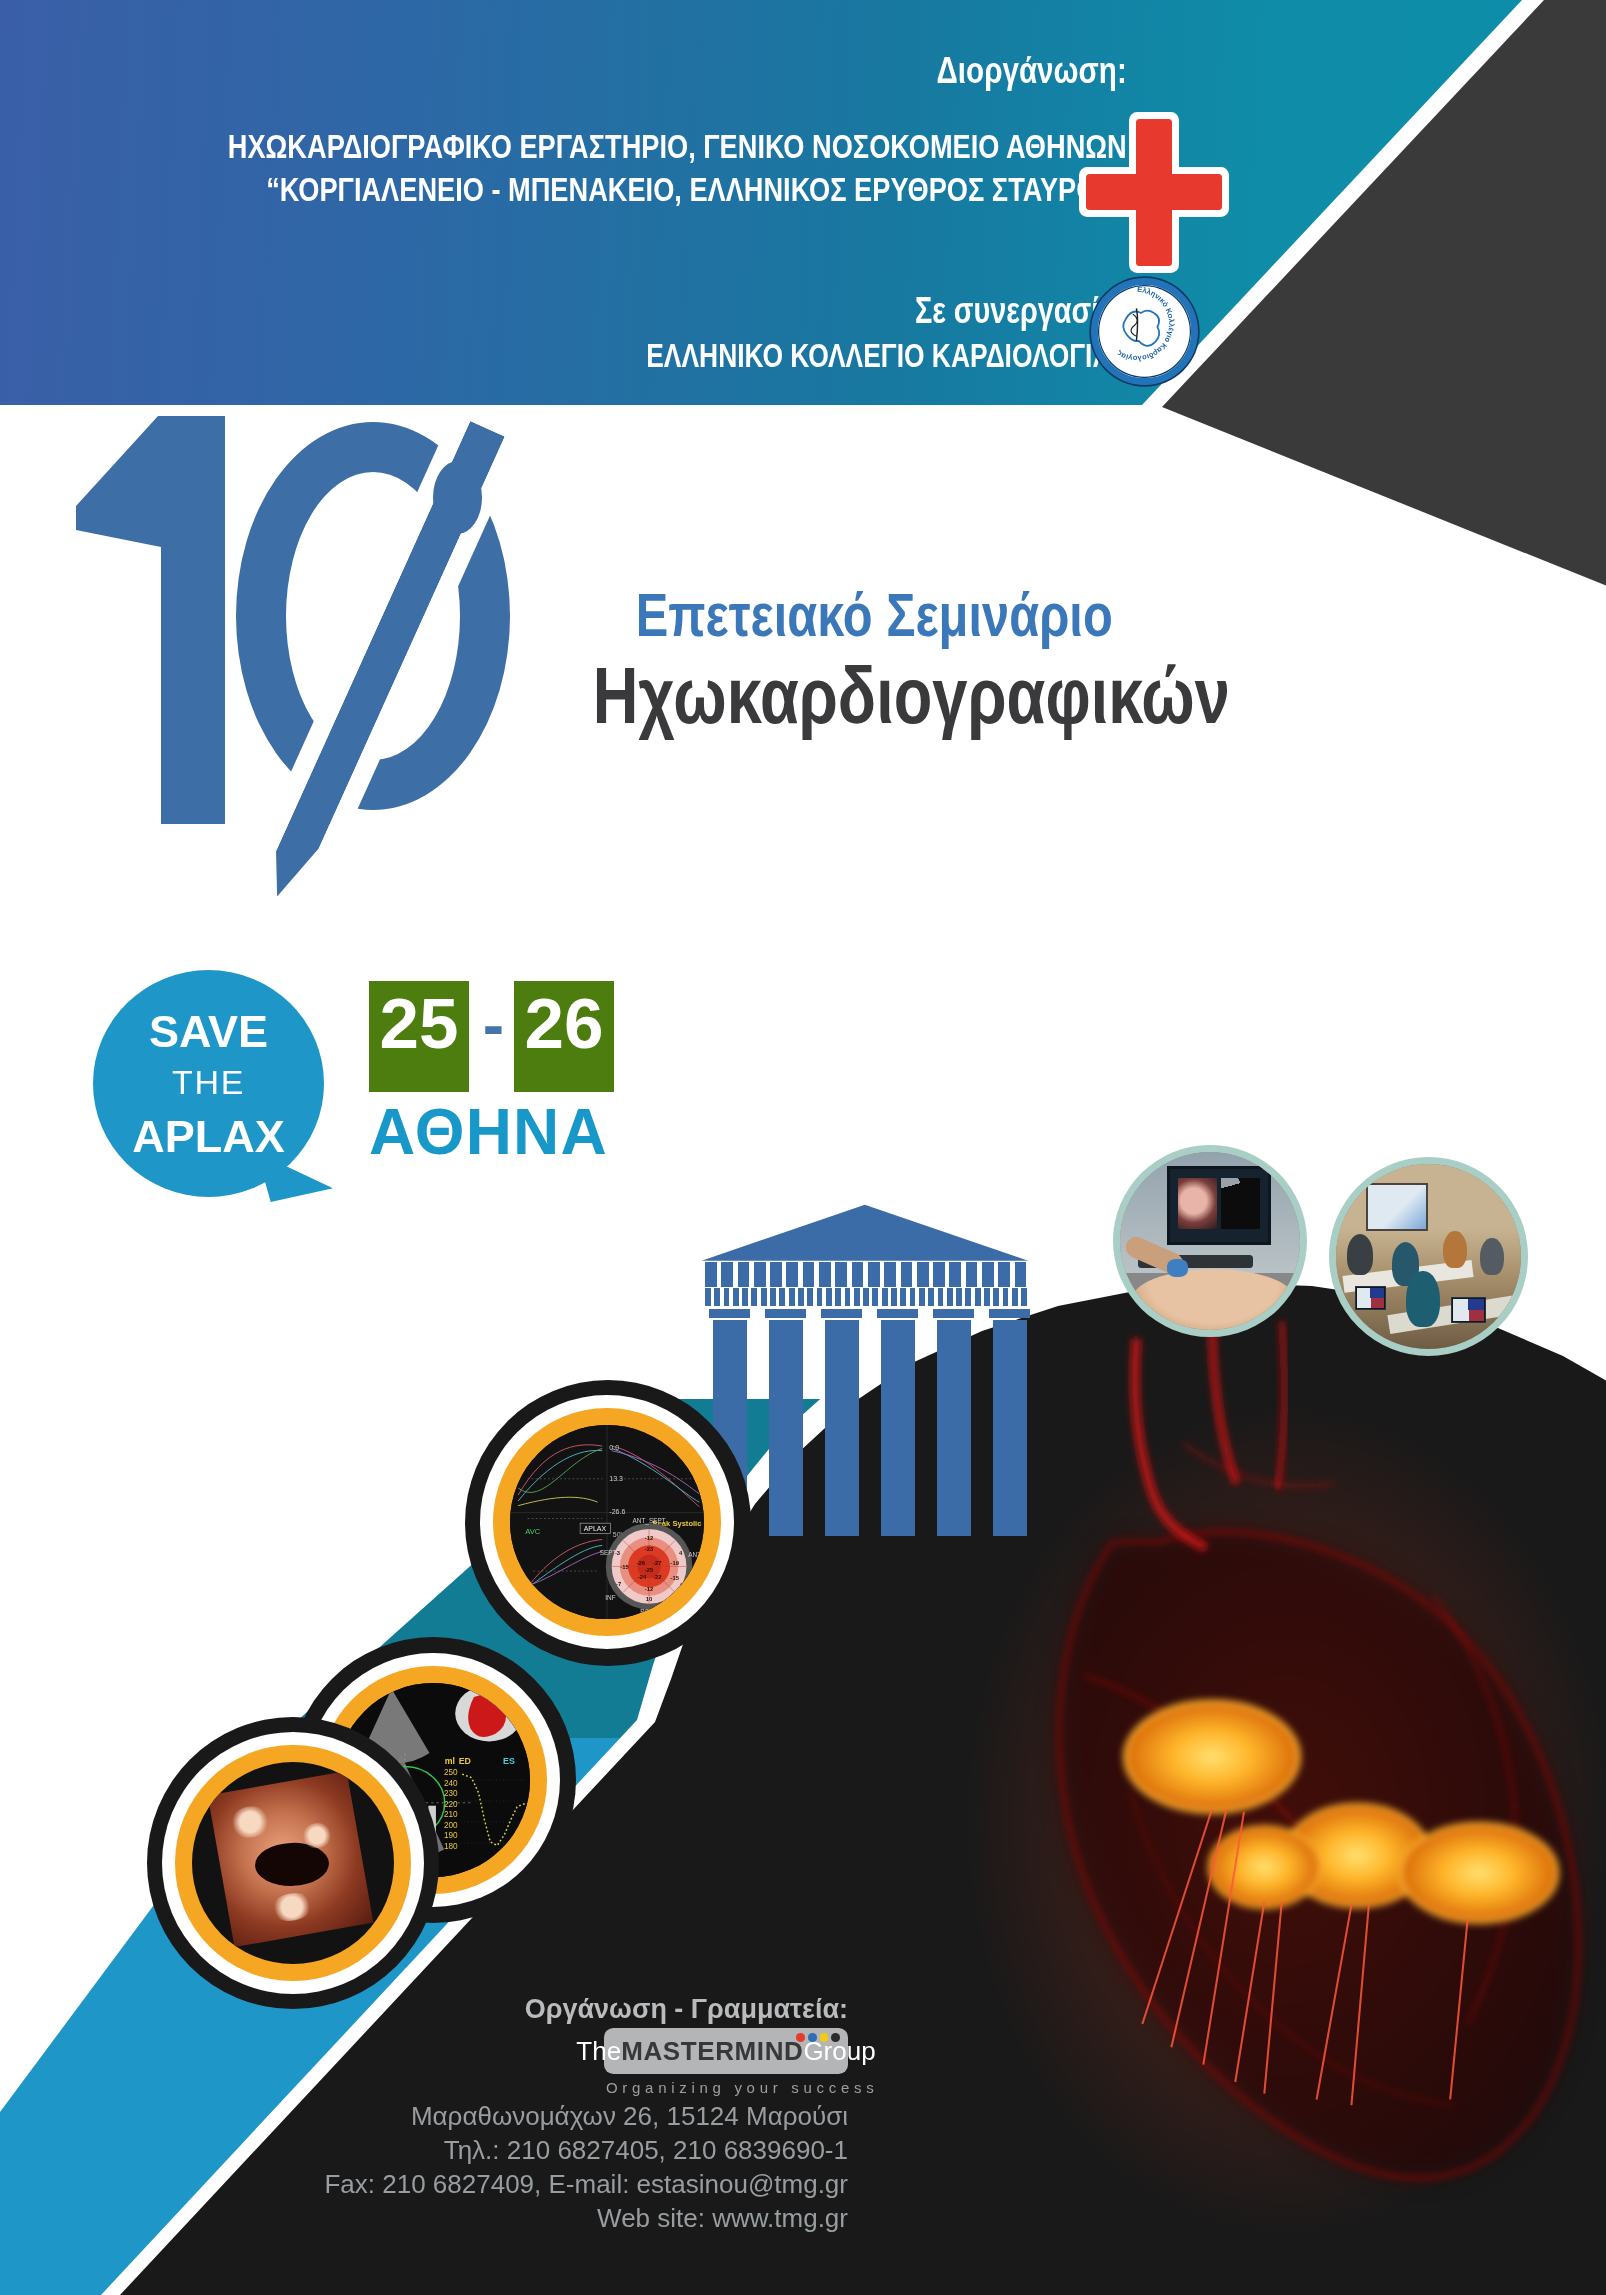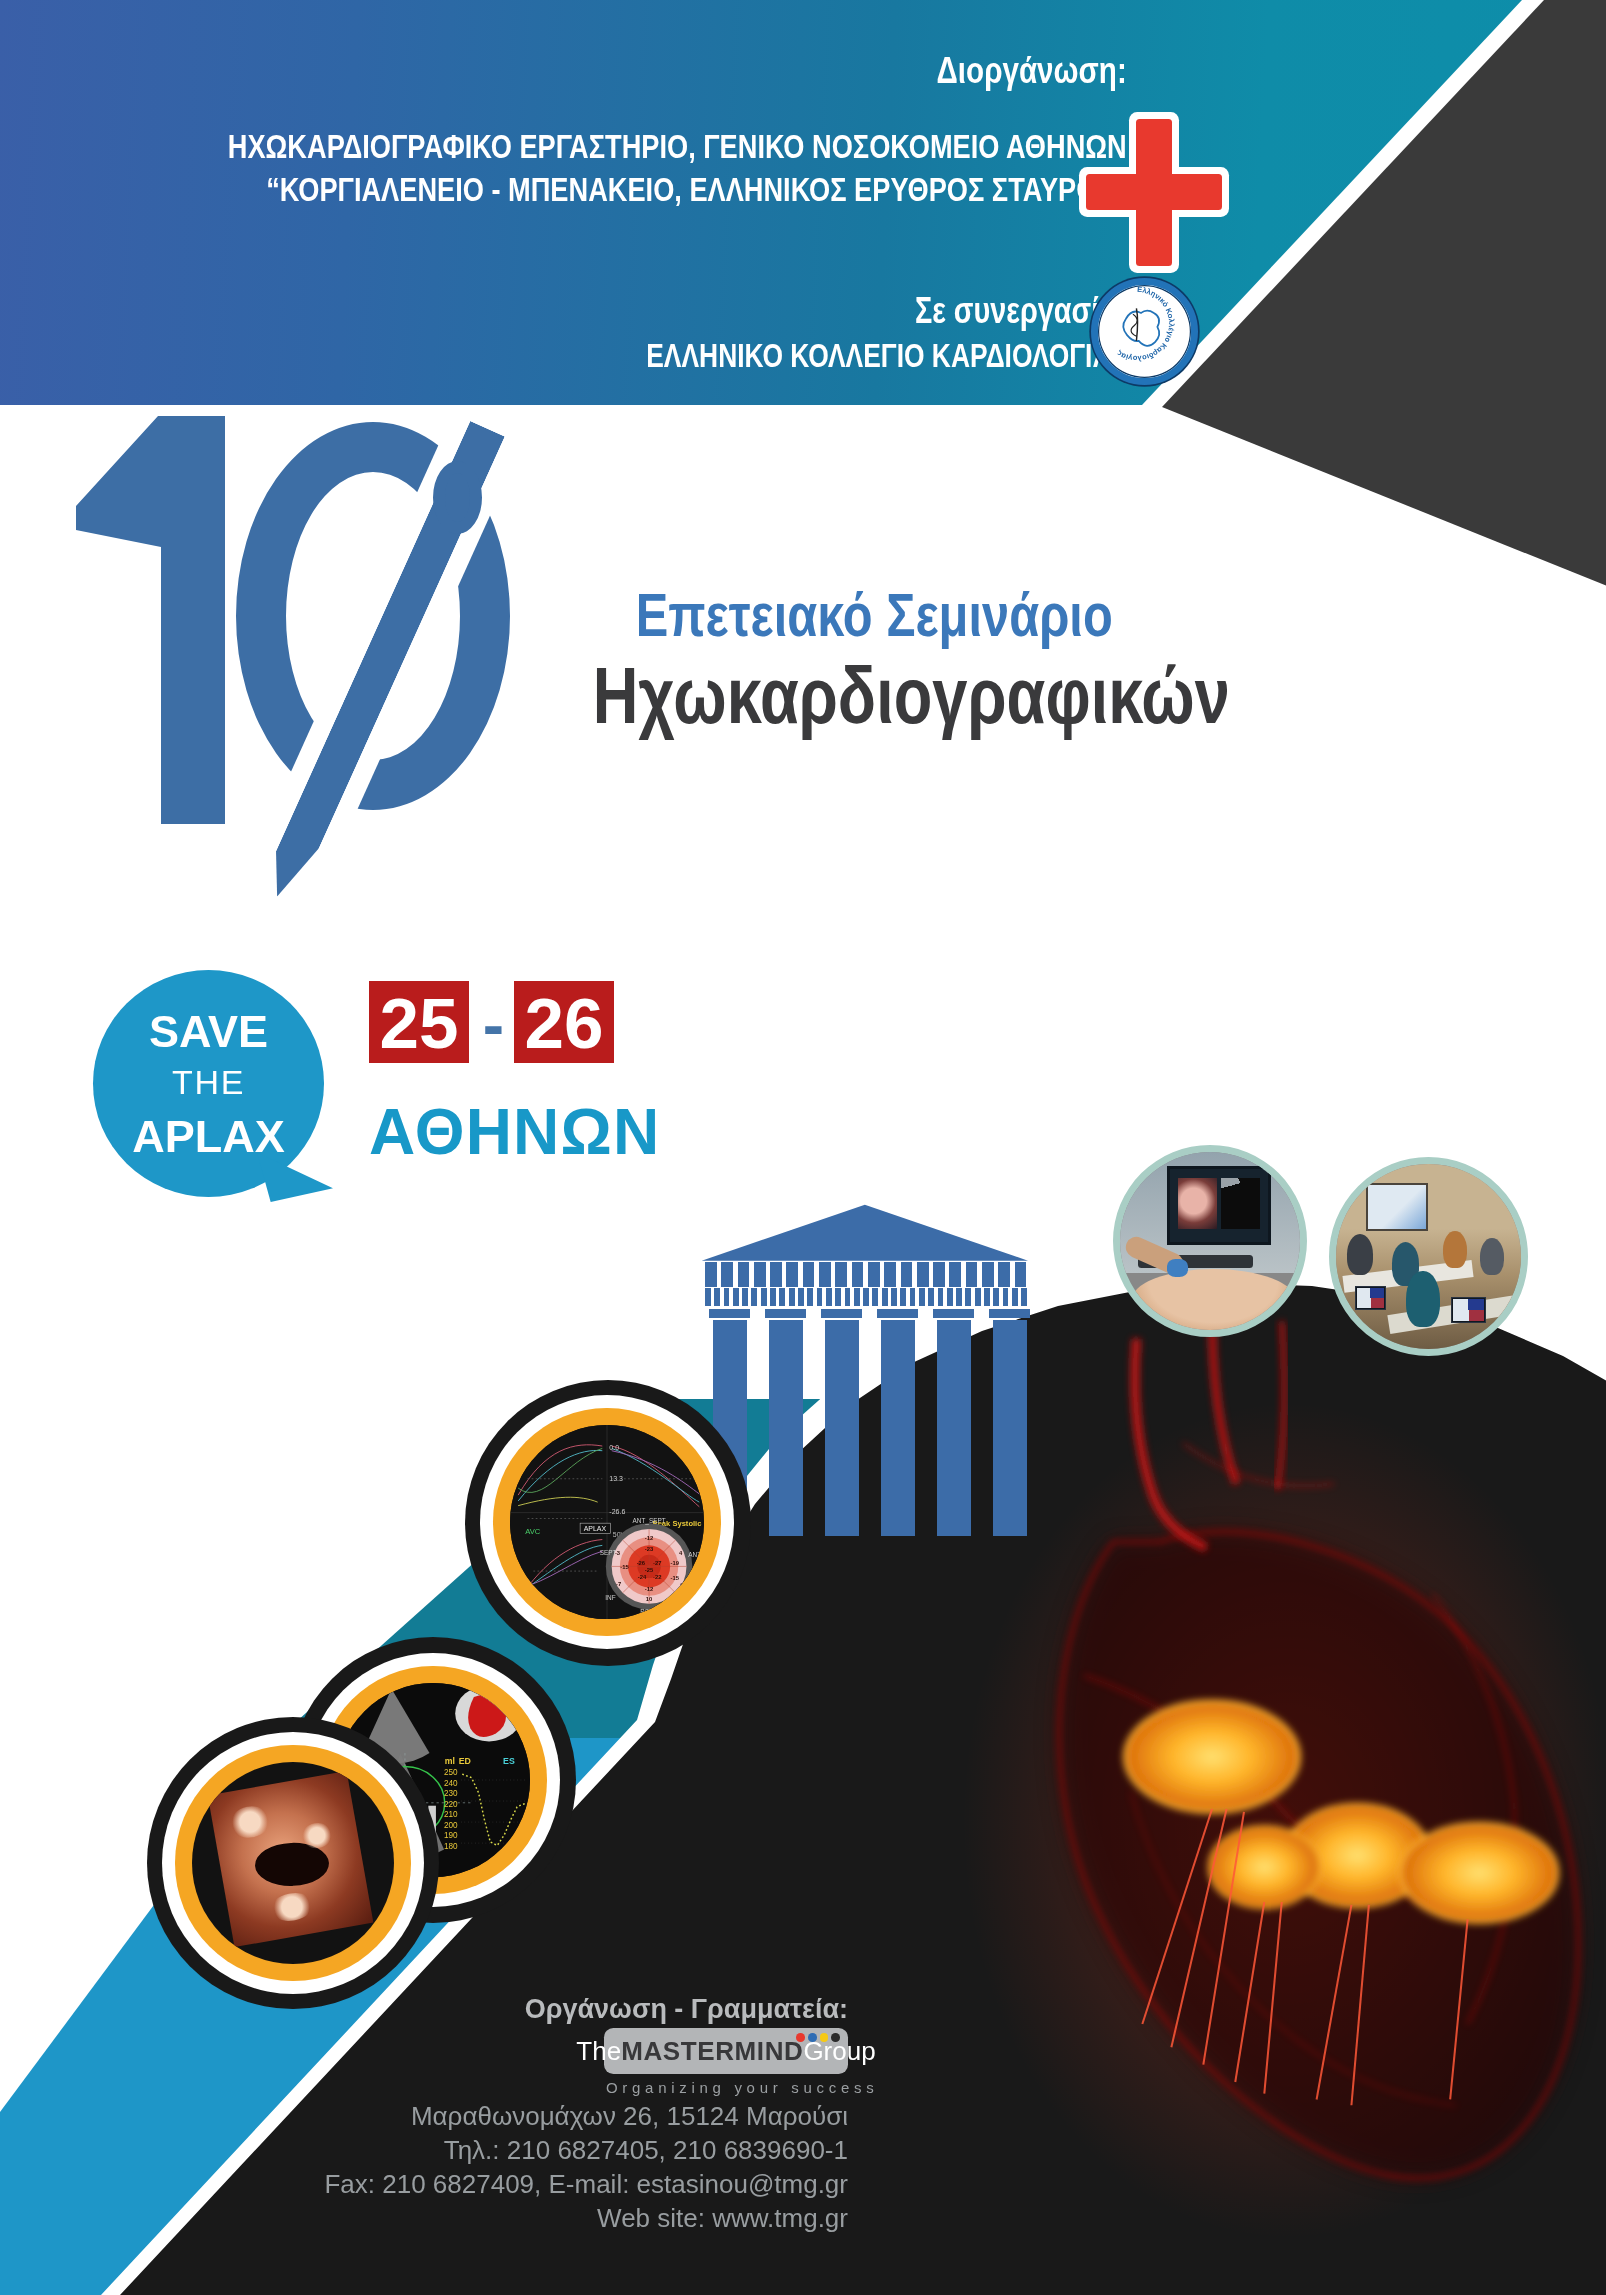--- a/index.html
+++ b/index.html
@@ -52,21 +52,21 @@
 
   
   .bubble{left:93px;top:970px;width:231px;height:227px;border-radius:50%;background:#1e97c8;}
   .tail{left:257px;top:1147px;width:76px;height:55px;background:#1e97c8;
         clip-path:polygon(0% 10%,100% 75%,18% 100%);}
   .bub-t{left:93px;width:231px;color:#fff;text-align:center;white-space:nowrap;}
   .bt1{top:1006px;font-size:45px;font-weight:700;}
   .bt2{top:1063px;font-size:34px;font-weight:400;letter-spacing:1.7px;}
   .bt3{top:1111px;font-size:45px;font-weight:700;}
 
-  .daybox{top:981px;width:100px;height:82px;background:#b91c1c;color:#fff;text-align:center;
+  .daybox{top:981px;width:100px;height:111px;background:#4d7c0f;color:#fff;text-align:center;
           font-size:71px;font-weight:700;line-height:86px;}
   .d1{left:369px;} .d2{left:514px;}
   .ddash{left:470px;top:982px;width:47px;text-align:center;font-size:64px;font-weight:700;color:#4474a8;line-height:86px;}
   .dmonth{left:630px;top:973px;width:501px;font-size:65px;color:#4a76ac;white-space:nowrap;}
   .dcity{left:369px;top:1095px;width:245px;font-size:64px;font-weight:700;color:#1898c8;letter-spacing:1.2px;}
 
   
   .tealWhite{left:0;top:0;width:1607px;height:2295px;background:#fff;
     clip-path:polygon(665px 1382px,962px 1382px,843px 1551px,676px 1755px,278px 1755px);}
   .tealPatch{left:0;top:0;width:1607px;height:2295px;background:#127c95;
@@ -241,21 +241,21 @@
 
   <div class="abs bubble"></div>
   <div class="abs tail"></div>
   <div class="abs bub-t bt1">SAVE</div>
   <div class="abs bub-t bt2">THE</div>
   <div class="abs bub-t bt3">APLAX</div>
 
   <div class="abs daybox d1">25</div>
   <div class="abs ddash">-</div>
   <div class="abs daybox d2">26</div>
-  <div class="abs dcity">ΑΘΗΝΩΝ</div>
+  <div class="abs dcity">ΑΘΗΝΑ</div>
 
   <div class="abs parth">
     <svg class="abs pedi" width="338" height="61" viewBox="0 0 580 104">
       <polygon points="288,6 8,102 568,102" fill="#3c6ca8"></polygon>
     </svg>
     <div class="abs entab"></div>
     <div class="abs dentil"></div>
     <div class="abs colrow">
       <div class="abs cap" style="left:12.2px;"></div>
         <div class="abs col" style="left:15.7px;"></div>

